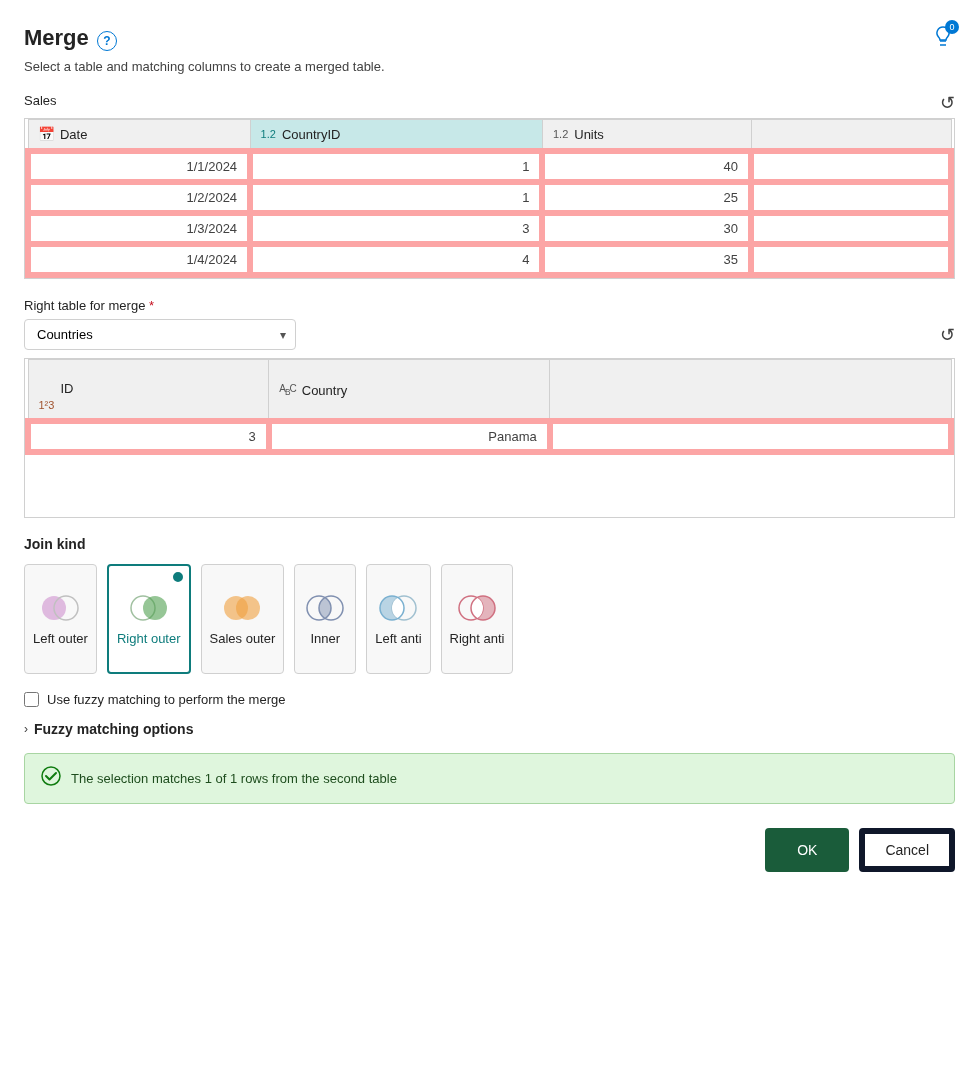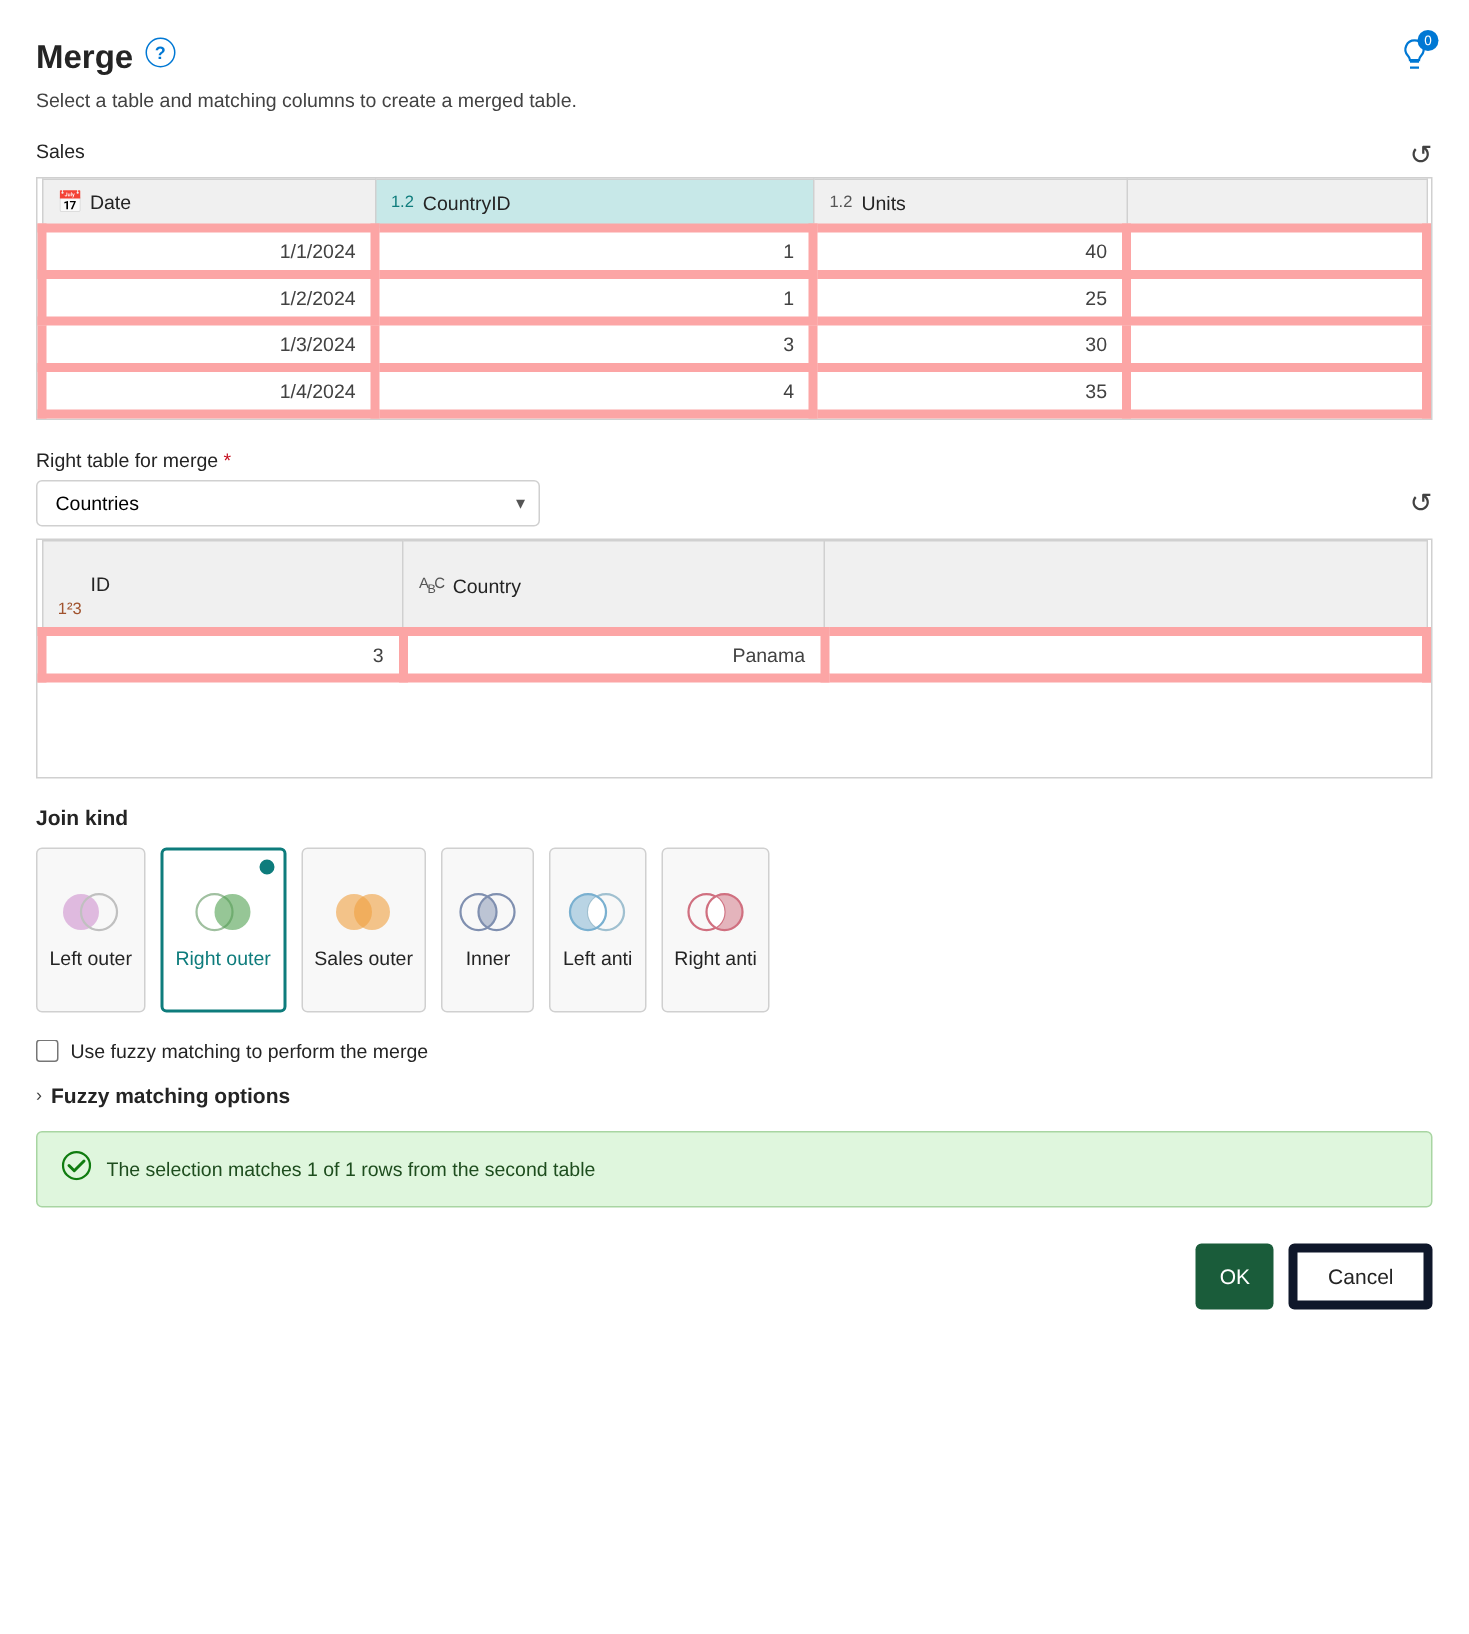--- a/index.html
+++ b/index.html
@@ -15,21 +15,21 @@
 
     .header-row {
       display: flex;
       align-items: center;
       justify-content: space-between;
       margin-bottom: 8px;
     }
 
     .title-area {
       display: flex;
-      align-items: flex-start;
+      align-items: flex-end;
       gap: 8px;
     }
 
     .title {
       font-size: 22px;
       font-weight: 600;
     }
 
     .help-icon {
       width: 20px;
@@ -160,21 +160,21 @@
 
     .dropdown-wrap {
       display: flex;
       align-items: center;
       gap: 10px;
       margin-bottom: 8px;
     }
 
     .dropdown-container {
       position: relative;
-      width: 336px;
+      width: 272px;
     }
 
     .dropdown-container select {
       width: 100%;
       padding: 7px 32px 7px 12px;
       border: 1px solid #d0d0d0;
       border-radius: 4px;
       font-size: 13px;
       background: #fff;
       appearance: none;
@@ -303,21 +303,21 @@
       justify-content: flex-end;
       gap: 10px;
       margin-top: 8px;
     }
 
     .btn-ok {
       background: #1a5c3a;
       color: #fff;
       border: none;
       border-radius: 4px;
-      padding: 8px 16px;
+      padding: 8px 32px;
       font-size: 14px;
       font-weight: 500;
       cursor: pointer;
     }
 
     .btn-cancel {
       background: #fff;
       color: #242424;
       border: 6px solid #0f172a;
       border-radius: 4px;

